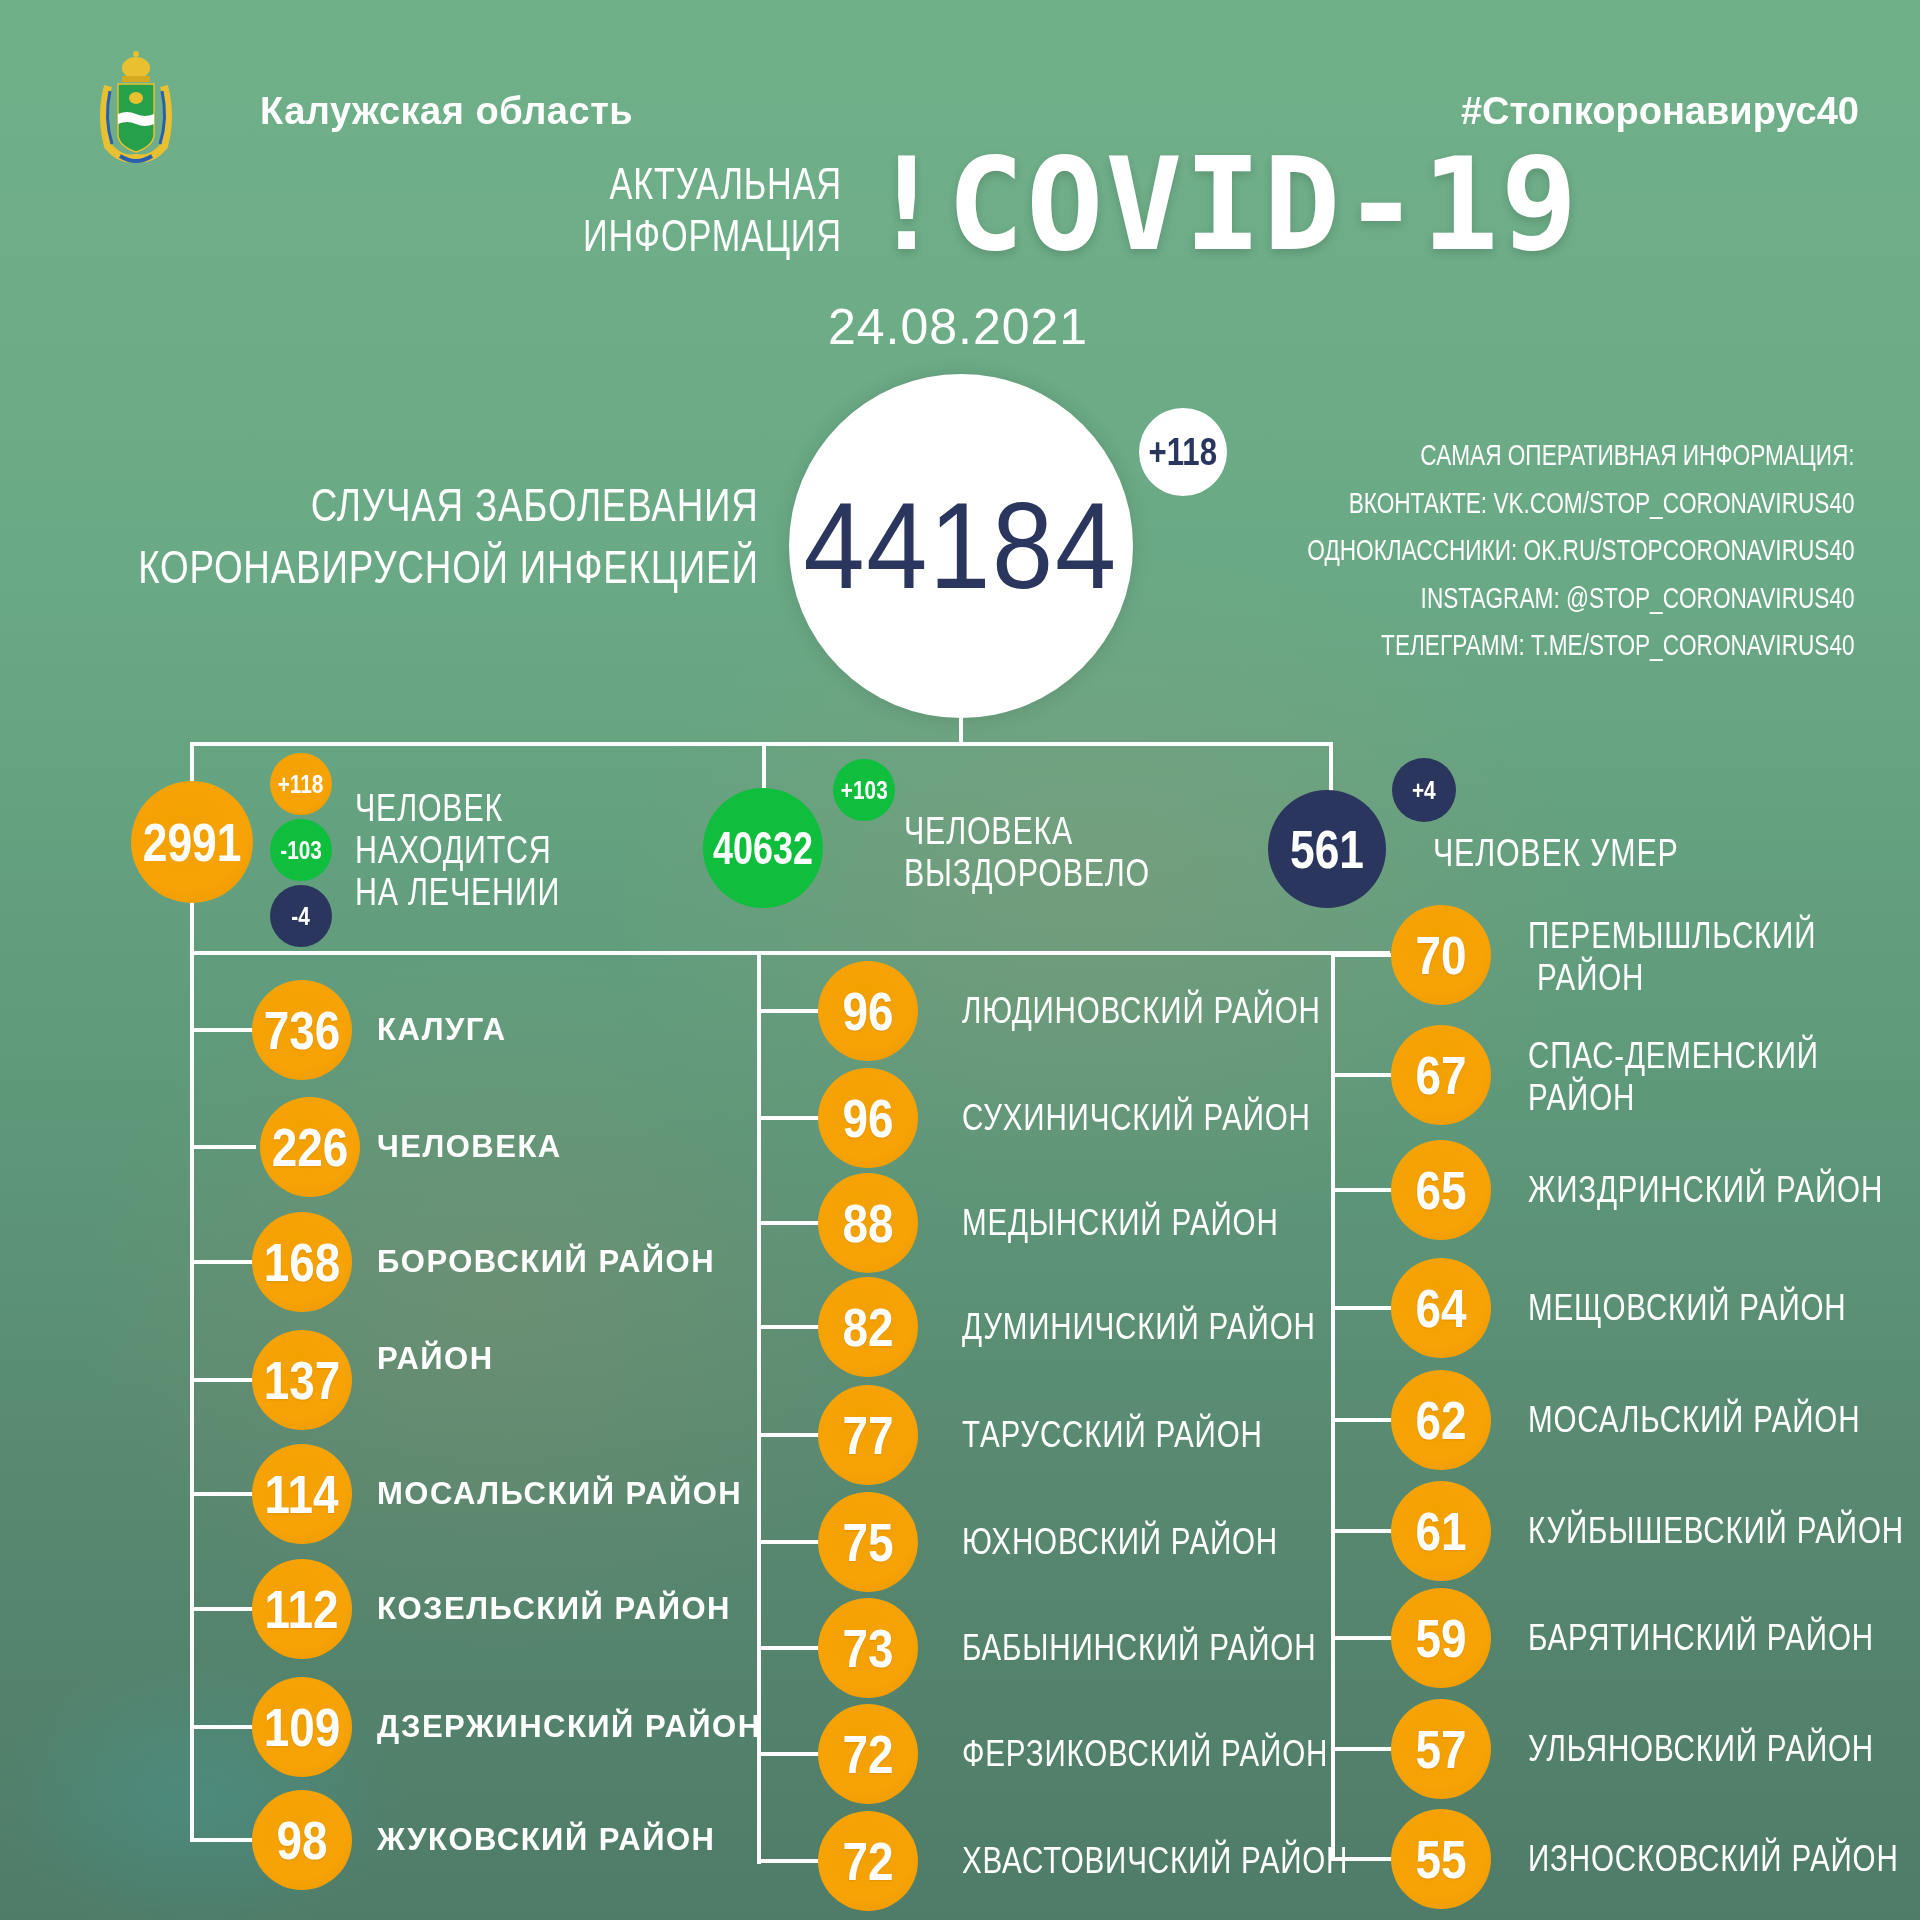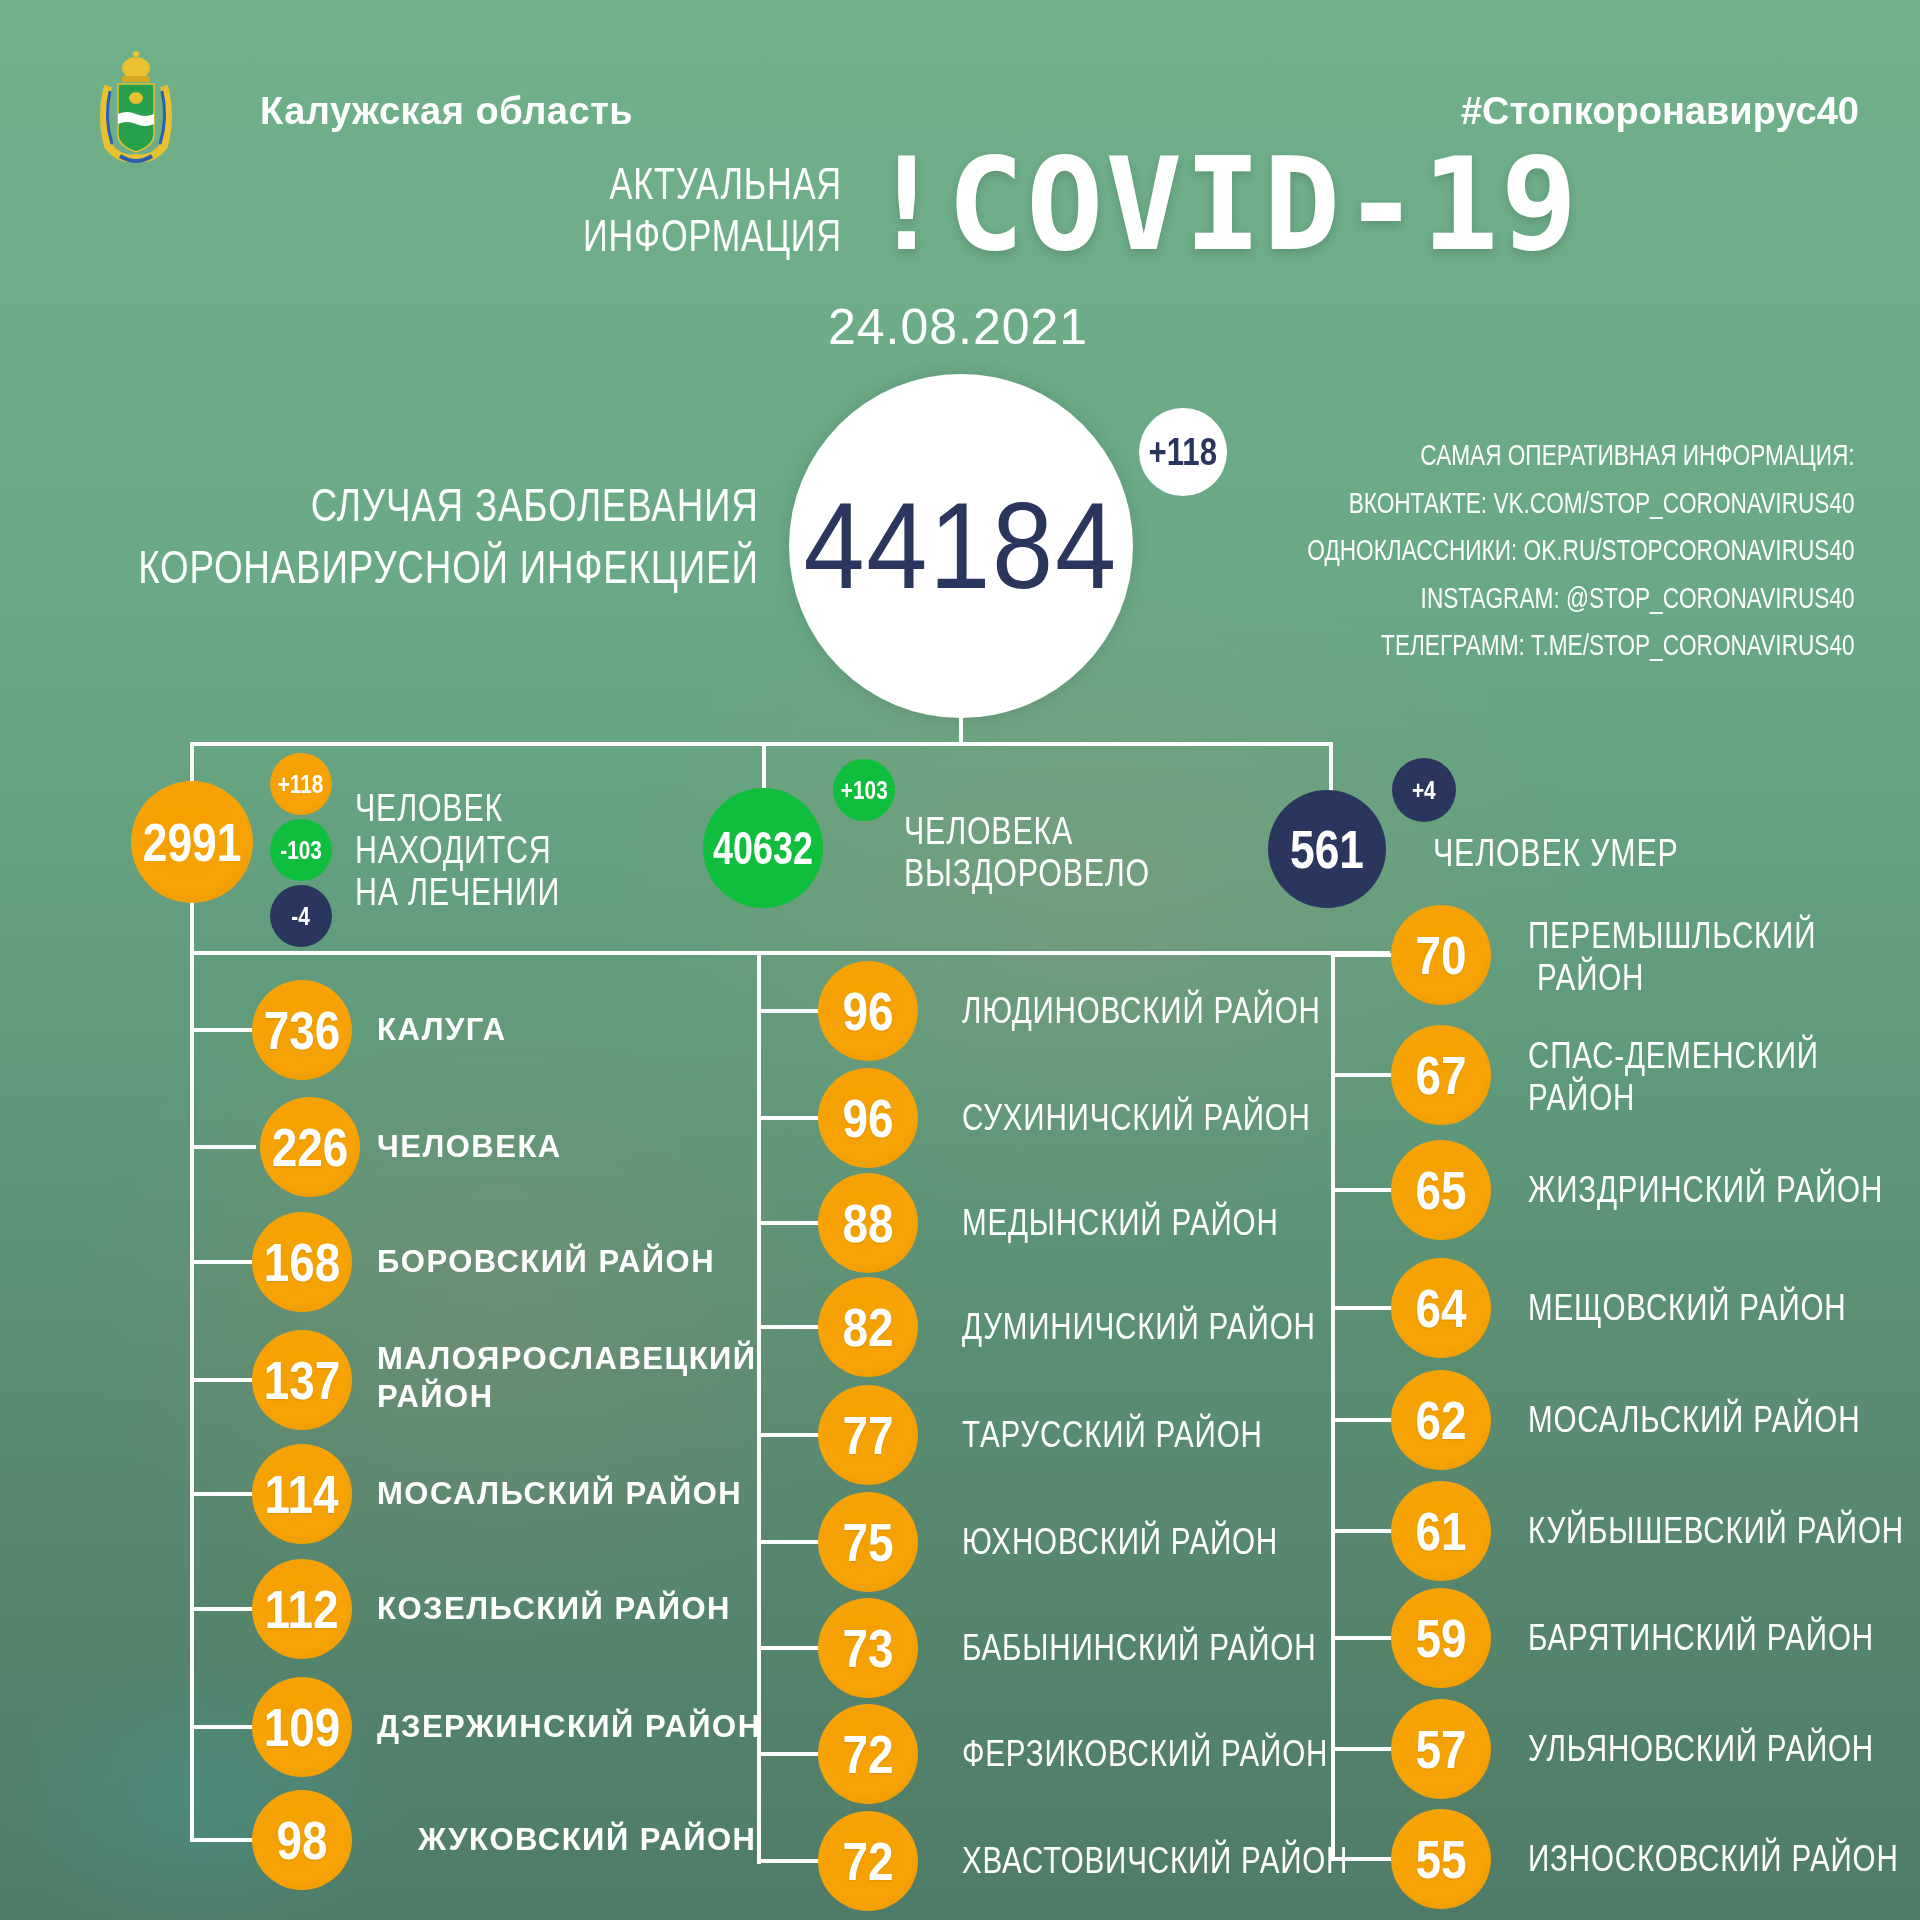--- a/index.html
+++ b/index.html
@@ -173,21 +173,20 @@
       <div class="d-label-wide" style="left: 377px; top: 1243px;">
         <span style="display: block;">БОРОВСКИЙ РАЙОН</span>
       </div>
     </div>
     <div>
       <div class="line" style="left: 192px; top: 1378px; width: 64px; height: 4px;"></div>
       <div class="d-circle orange" style="left: 252px; top: 1330px;">
         <span class="d-num">137</span>
       </div>
       <div class="d-label-wide" style="left: 377px; top: 1340px;">
-        <span style="display: block;">МАЛОЯРОСЛАВЕЦКИЙ</span>
         <span style="display: block; white-space: pre;">РАЙОН</span>
       </div>
     </div>
     <div>
       <div class="line" style="left: 192px; top: 1492px; width: 64px; height: 4px;"></div>
       <div class="d-circle orange" style="left: 252px; top: 1444px;">
         <span class="d-num">114</span>
       </div>
       <div class="d-label-wide" style="left: 377px; top: 1475px;">
         <span style="display: block;">МОСАЛЬСКИЙ РАЙОН</span>
@@ -209,21 +208,21 @@
       </div>
       <div class="d-label-wide" style="left: 377px; top: 1708px;">
         <span style="display: block;">ДЗЕРЖИНСКИЙ РАЙОН</span>
       </div>
     </div>
     <div>
       <div class="line" style="left: 192px; top: 1838px; width: 64px; height: 4px;"></div>
       <div class="d-circle orange" style="left: 252px; top: 1790px;">
         <span class="d-num">98</span>
       </div>
-      <div class="d-label-wide" style="left: 377px; top: 1821px; margin-left: 41px;">
+      <div class="d-label-wide" style="left: 377px; top: 1821px;">
         <span style="display: block;">ЖУКОВСКИЙ РАЙОН</span>
       </div>
     </div>
   </div>
 <div id="col-mid">
     <div>
       <div class="line" style="left: 759px; top: 1009px; width: 63px; height: 4px;"></div>
       <div class="d-circle orange" style="left: 818px; top: 961px;">
         <span class="d-num">96</span>
       </div>

